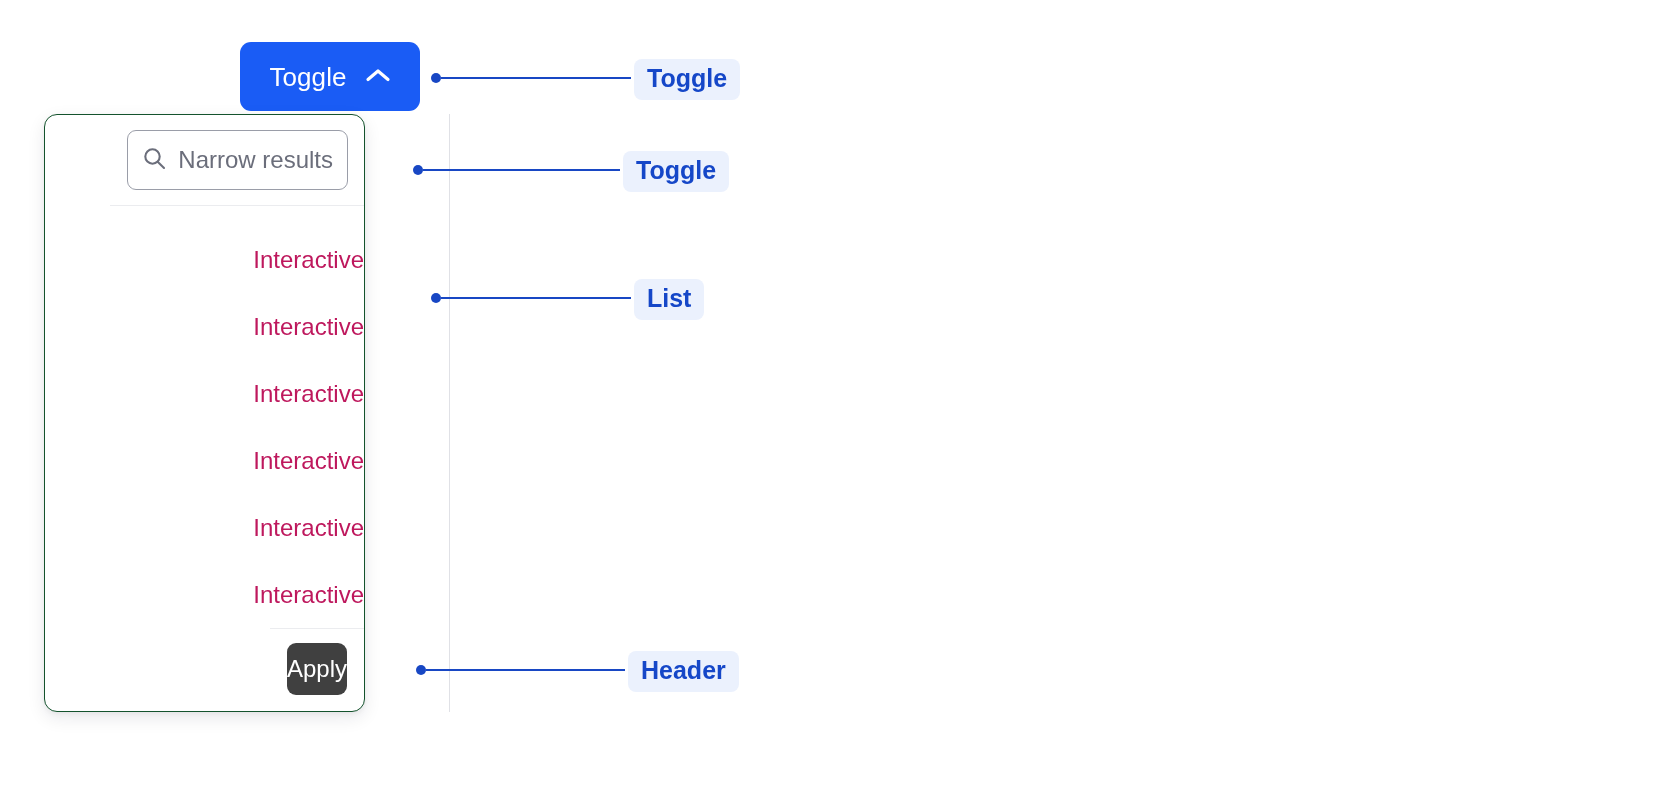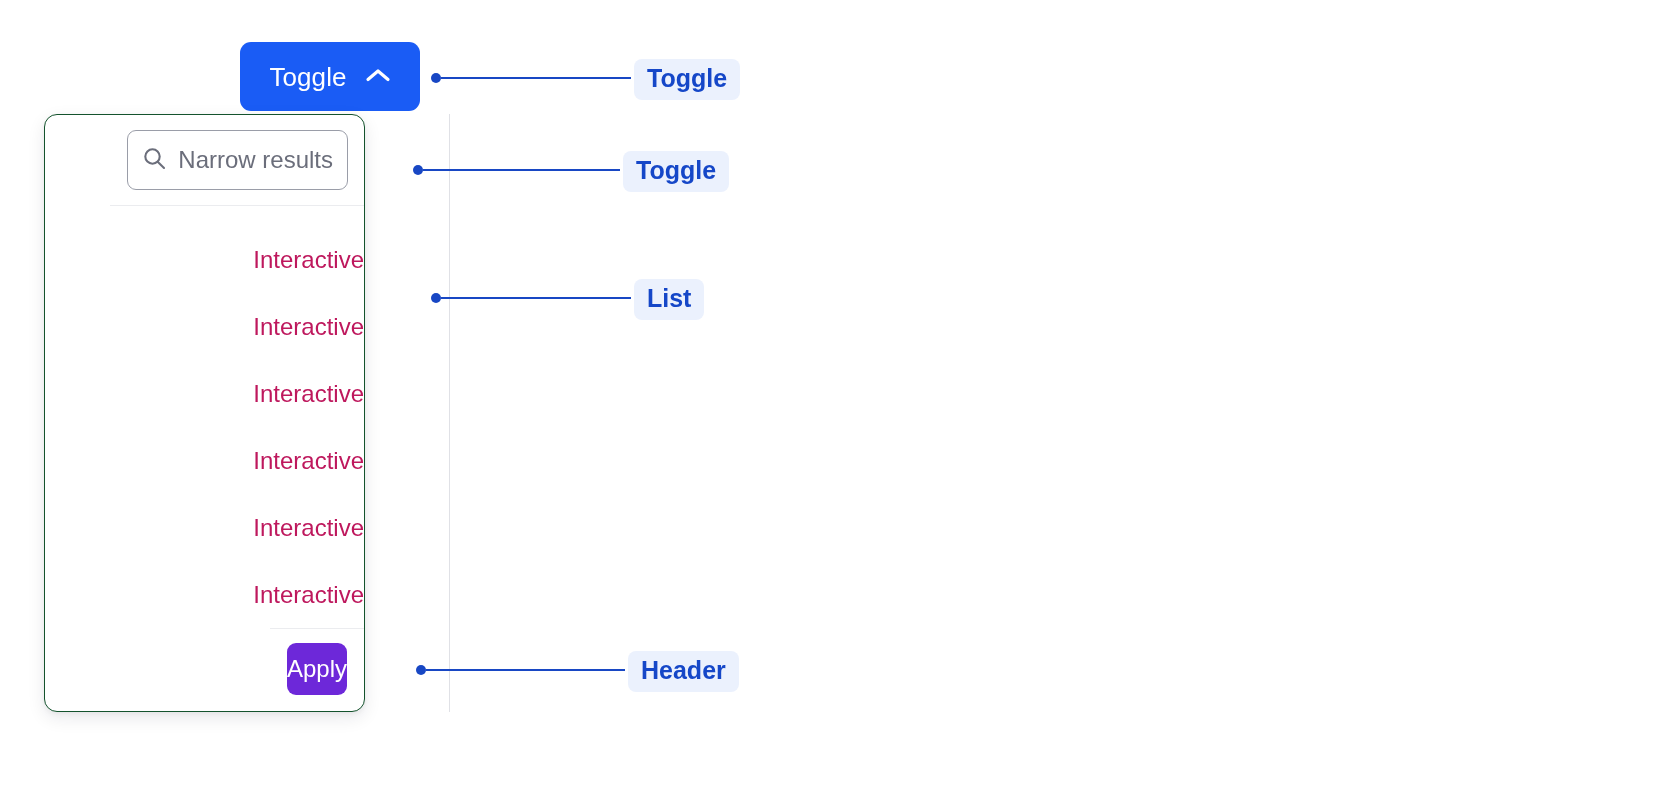--- a/index.html
+++ b/index.html
@@ -109,21 +109,21 @@
 
   
   .panel-footer {
     flex: 0 0 auto;
     border-top: 1px solid #ebecef;
     padding: 14px 17px 16px 17px;
   }
   .apply-btn {
     width: 100%;
     height: 52px;
-    background: #6d28d9;
+    background: #404040;
     border: none;
     border-radius: 9px;
     color: #ffffff;
     font-family: "Liberation Sans", sans-serif;
     font-size: 24px;
     font-weight: 400;
     line-height: 1;
     cursor: pointer;
     display: flex;
     align-items: center;

